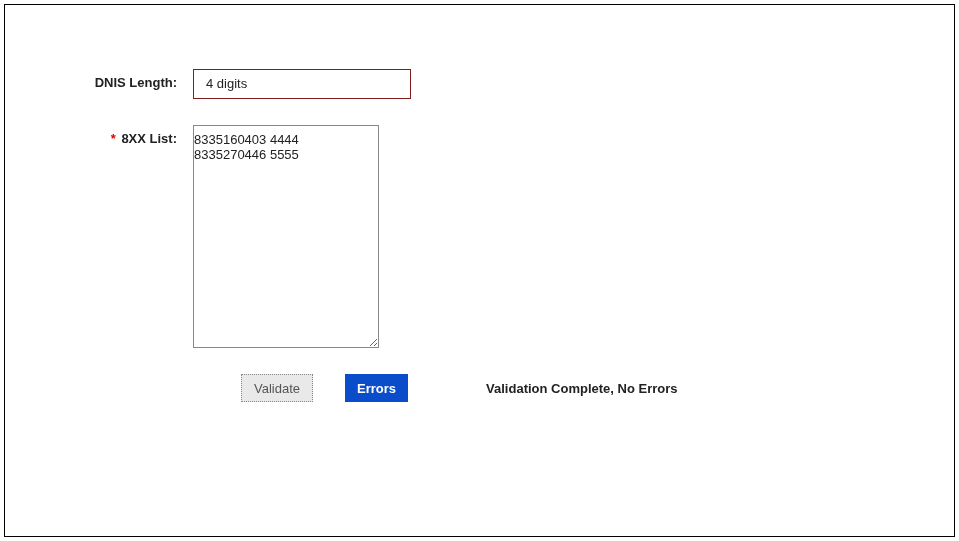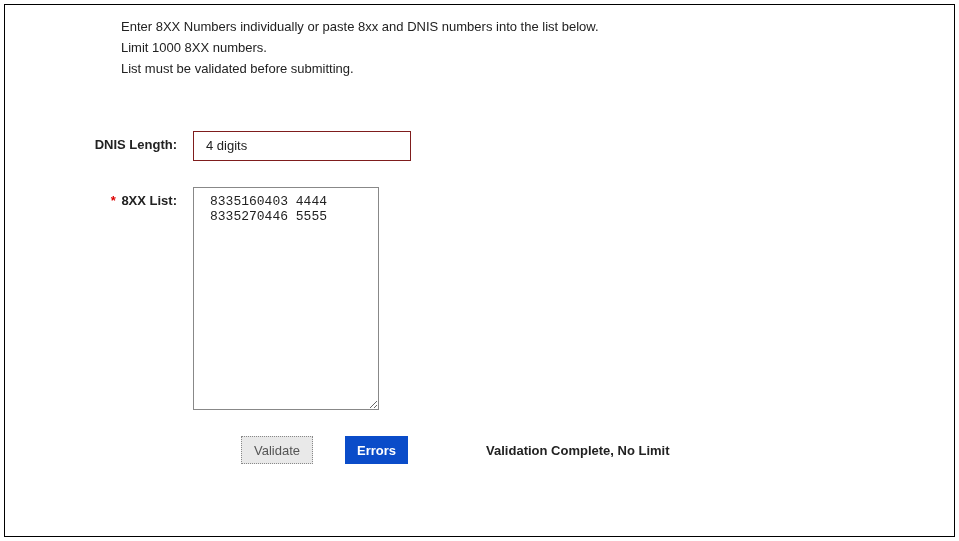--- a/index.html
+++ b/index.html
@@ -62,23 +62,23 @@
       width: 218px;
       height: 30px;
       padding: 6px 12px;
       font-size: 13px;
       color: #222;
     }
     .list-box {
       border: 1px solid #888;
       width: 186px;
       height: 223px;
-      padding: 6px 16px;
+      padding: 6px 0;
       font-size: 13px;
-      font-family: Liberation Mono, monospace;
+      font-family: Liberation Sans, sans-serif;
       color: #222;
       resize: both;
       overflow: auto;
     }
     .button-row {
       display: flex;
       align-items: center;
       margin-left: 218px;
       margin-top: 12px;
     }
@@ -105,40 +105,35 @@
       font-weight: bold;
       font-size: 13px;
       color: #222;
     }
   </style>
 </head>
 <body>
 
 <div class="panel">
 
-  <div class="instructions">
-    <div>Enter 8XX Numbers individually or paste 8xx and DNIS numbers into the list below.</div>
-    <div>Limit 1000 8XX numbers.</div>
-    <div>List must be validated before submitting.</div>
-  </div>
 
   <div class="form-area">
     <div class="form-row">
       <div class="label-col">DNIS Length:</div>
       <div class="dnis-box">4 digits</div>
     </div>
 
     <div class="form-row">
       <div class="label-col">
         <span class="req">*</span>
         <span>8XX List:</span>
       </div>
       <textarea class="list-box" style="">8335160403 4444
 8335270446 5555</textarea>
     </div>
 
     <div class="button-row">
       <button class="btn btn-validate">Validate</button>
       <button class="btn btn-clear">Errors</button>
-      <div class="status-msg">Validation Complete, No Limit</div>
+      <div class="status-msg">Validation Complete, No Errors</div>
     </div>
   </div>
 </div>
 
 </body></html>

